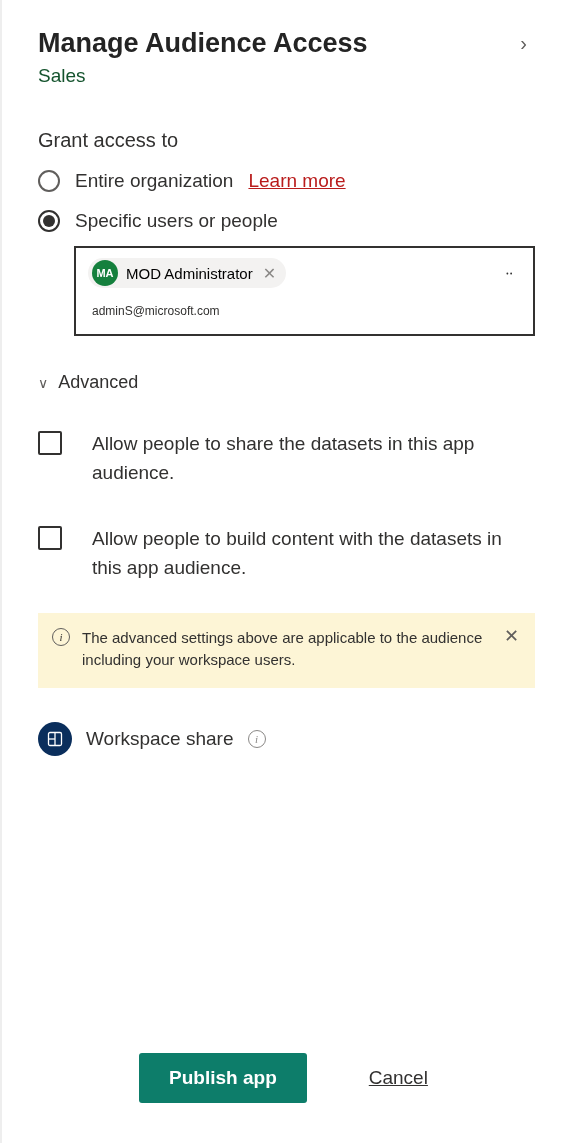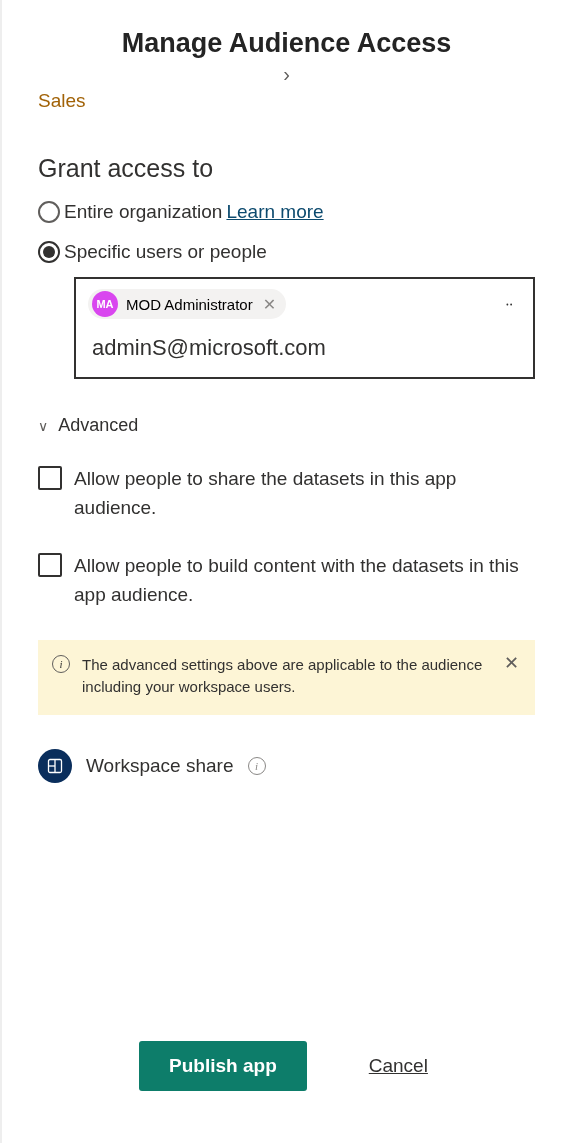--- a/index.html
+++ b/index.html
@@ -15,47 +15,46 @@
     padding: 28px 30px 0 36px;
     height: 100%;
     position: relative;
     display: flex;
     flex-direction: column;
   }
   .header-row {
     display: flex;
     justify-content: space-between;
     align-items: center;
-    flex-direction: column;
   }
   .panel-title {
     font-size: 27px;
     font-weight: 600;
     color: #242424;
   }
   .chevron-right {
     font-size: 20px;
     color: #605e5c;
     padding: 4px 8px;
     cursor: pointer;
   }
   .subtitle {
     font-size: 19px;
-    color: #a16207;
-    margin-top: 0;
+    color: #14532d;
+    margin-top: 6px;
   }
   .section-label {
-    font-size: 25px;
+    font-size: 20px;
     color: #323130;
     margin-top: 42px;
     font-weight: 400;
   }
   .radio-row {
     display: flex;
-    gap: 4px;
+    gap: 15px;
     margin-top: 18px;
     font-size: 19px;
   }
   .radio {
     width: 22px; height: 22px;
     border: 2px solid #605e5c;
     border-radius: 50%;
     flex-shrink: 0;
     cursor: pointer;
     position: relative;
@@ -64,21 +63,21 @@
     border-color: #323130;
   }
   .radio.checked::after {
     content: "";
     position: absolute;
     top: 3px; left: 3px; right: 3px; bottom: 3px;
     background: #323130;
     border-radius: 50%;
   }
   .learn-link {
-    color: #0c4a6e;
+    color: #b91c1c;
     text-decoration: underline;
     cursor: pointer;
   }
   .people-box {
     margin-top: 14px;
     margin-left: 36px;
     border: 2px solid #323130;
     padding: 10px 12px 14px 12px;
     position: relative;
   }
@@ -87,63 +86,63 @@
     align-items: center;
     background: #f3f2f1;
     border-radius: 16px;
     height: 30px;
     padding: 0 8px 0 4px;
     gap: 8px;
   }
   .chip-avatar {
     width: 26px; height: 26px;
     border-radius: 50%;
-    background: #d946ef;
+    background: #15803d;
     color: #fff;
     font-size: 11px;
     font-weight: 600;
     display: flex;
     align-items: center;
     justify-content: center;
   }
   .chip-label { font-size: 15px; color: #000000; }
   .chip-x { color: #8a8886; font-size: 16px; cursor: pointer; padding: 0 2px; }
   .people-cursordot {
     position: absolute;
     top: 14px; right: 22px;
     font-size: 14px;
     color: #333;
     letter-spacing: -2px;
   }
   .people-input {
     margin-top: 14px;
     border: none;
     outline: none;
-    font-size: 22px;
+    font-size: 12px;
     width: 100%;
     color: #323130;
     font-family: inherit;
     padding: 2px 0 2px 4px;
   }
   .collapse-row {
     display: flex;
     align-items: center;
     gap: 10px;
     margin-top: 36px;
     font-size: 18px;
     cursor: pointer;
   }
   .chev-down {
     font-size: 14px;
     color: #605e5c;
   }
   .check-row {
     display: flex;
-    gap: 12px;
-    margin-top: 28px;
+    gap: 30px;
+    margin-top: 36px;
     padding-right: 10px;
   }
   .checkbox {
     width: 24px; height: 24px;
     border: 2px solid #323130;
     border-radius: 2px;
     flex-shrink: 0;
     cursor: pointer;
     margin-top: 2px;
   }
@@ -212,21 +211,21 @@
     font-style: italic;
     font-family: Georgia, serif;
     cursor: pointer;
   }
   .footer {
     margin-top: auto;
     display: flex;
     justify-content: center;
     align-items: center;
     gap: 56px;
-    padding: 26px 0 52px 0;
+    padding: 26px 0 40px 0;
   }
   .btn-primary {
     background: #0d7d6a;
     color: #fff;
     border: none;
     font-size: 19px;
     font-weight: 600;
     padding: 14px 30px;
     border-radius: 3px;
     cursor: pointer;

